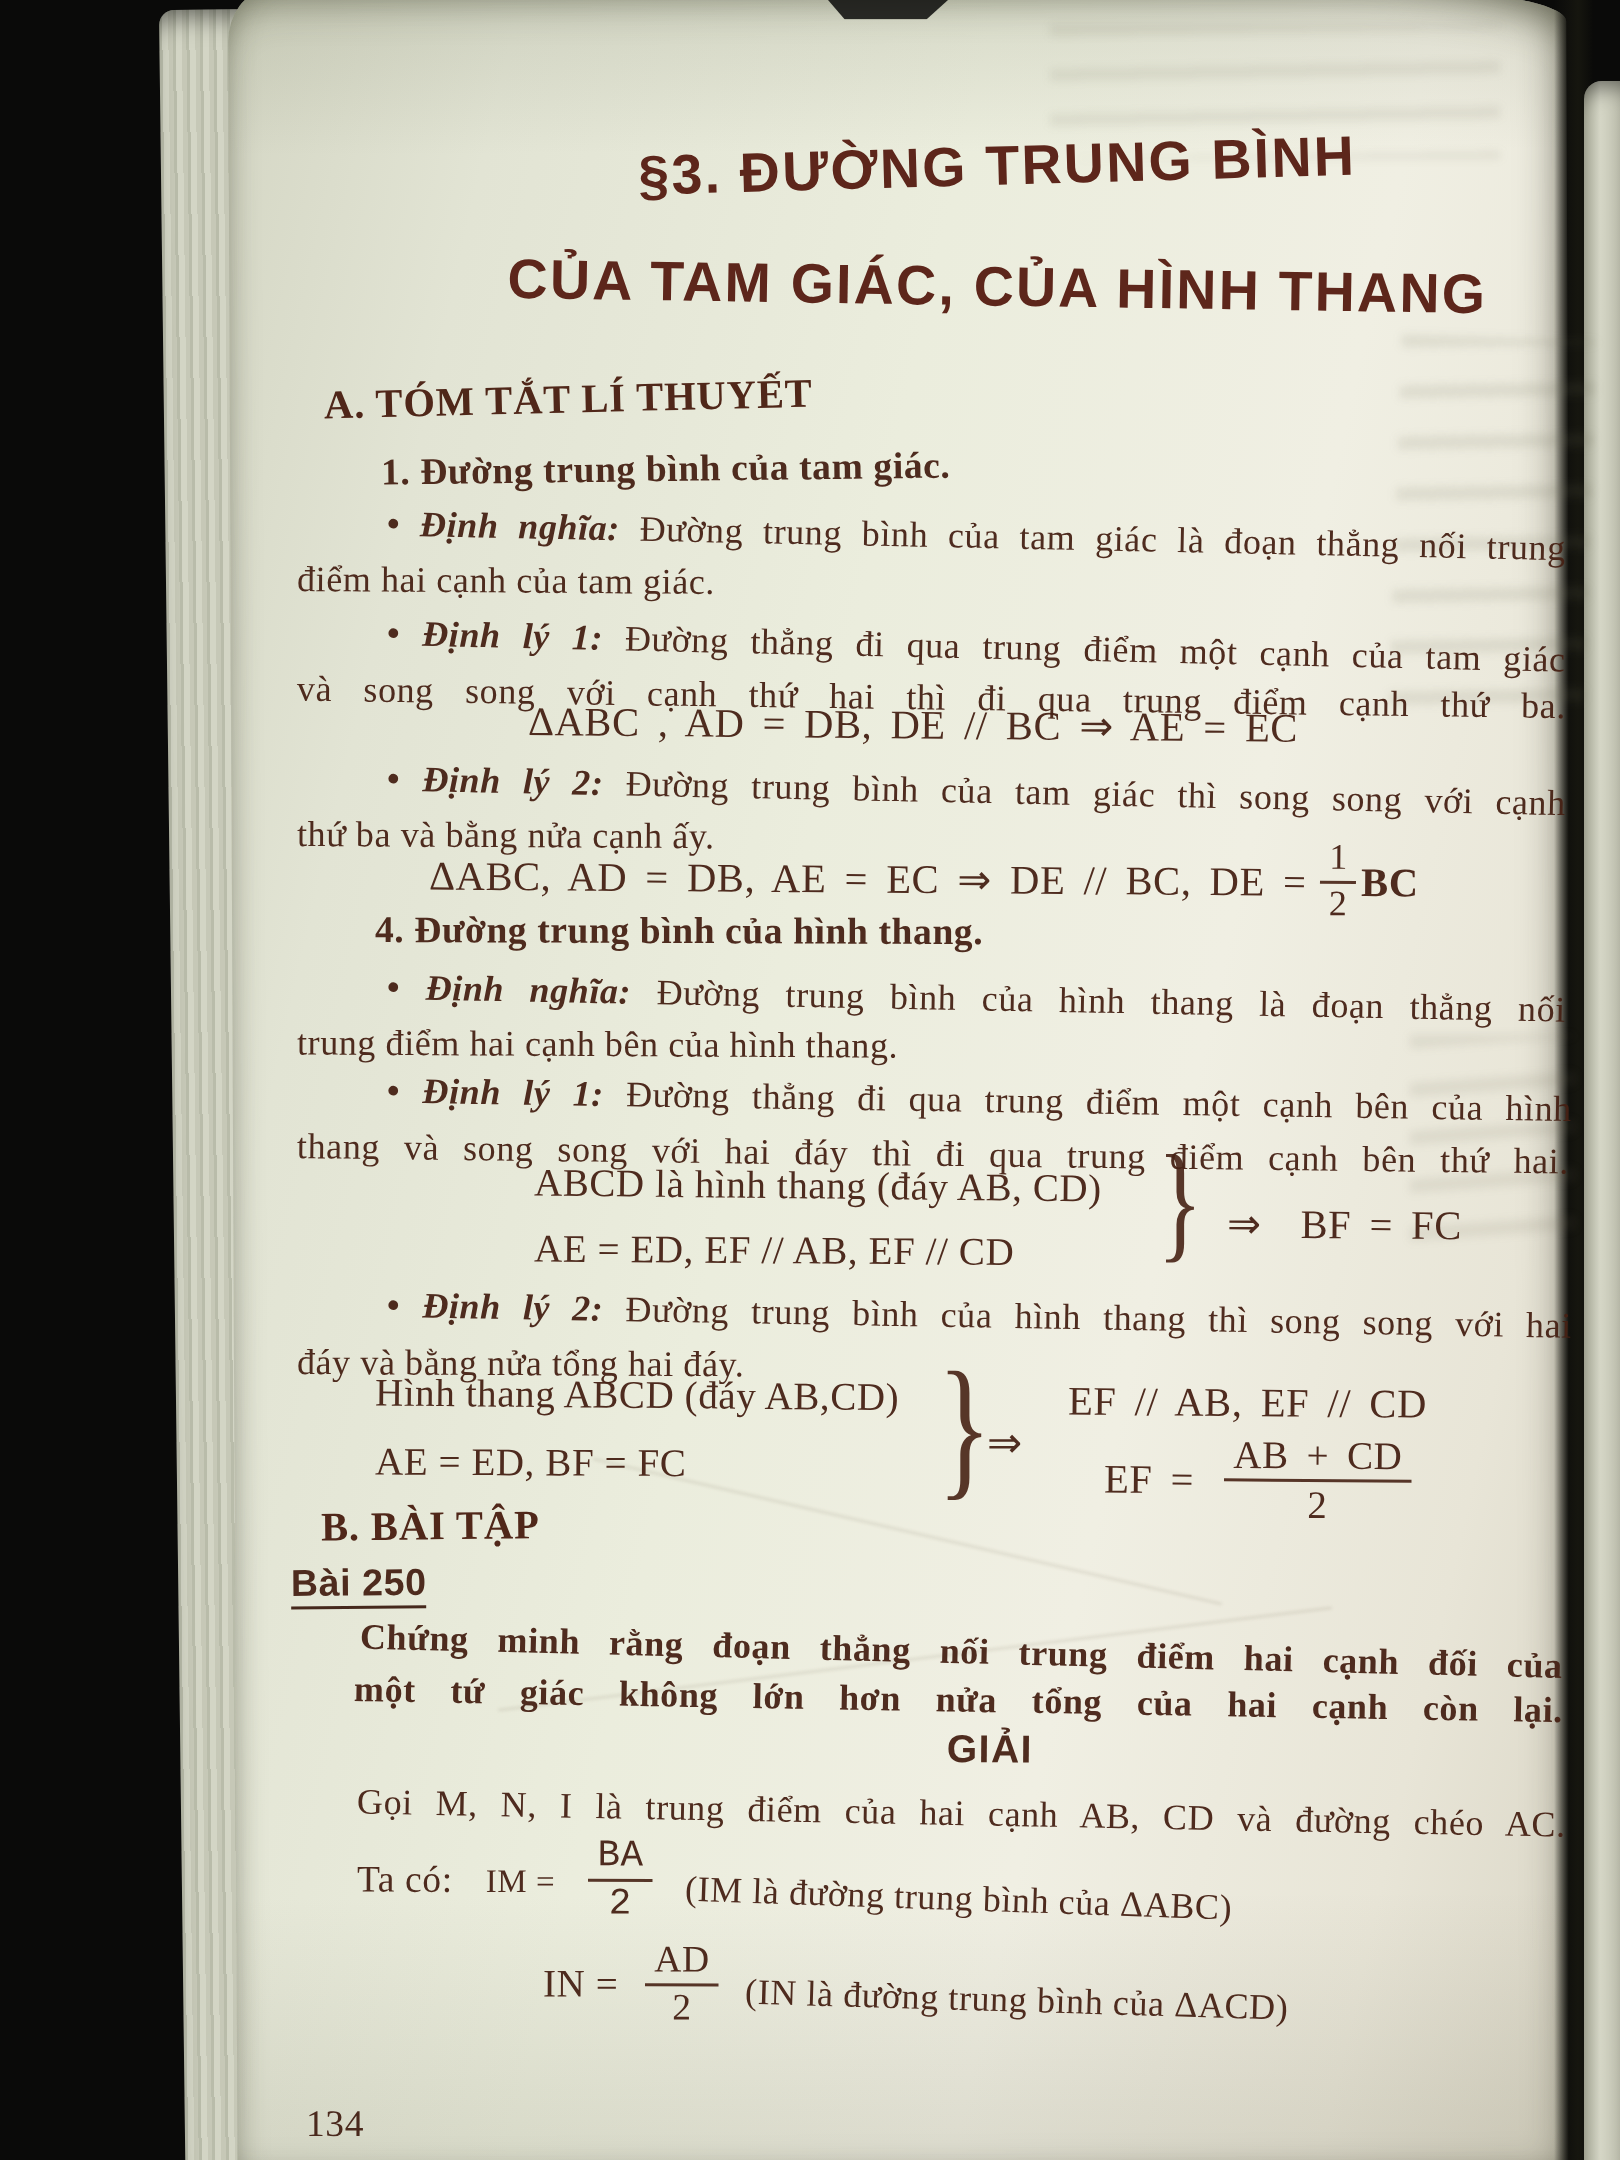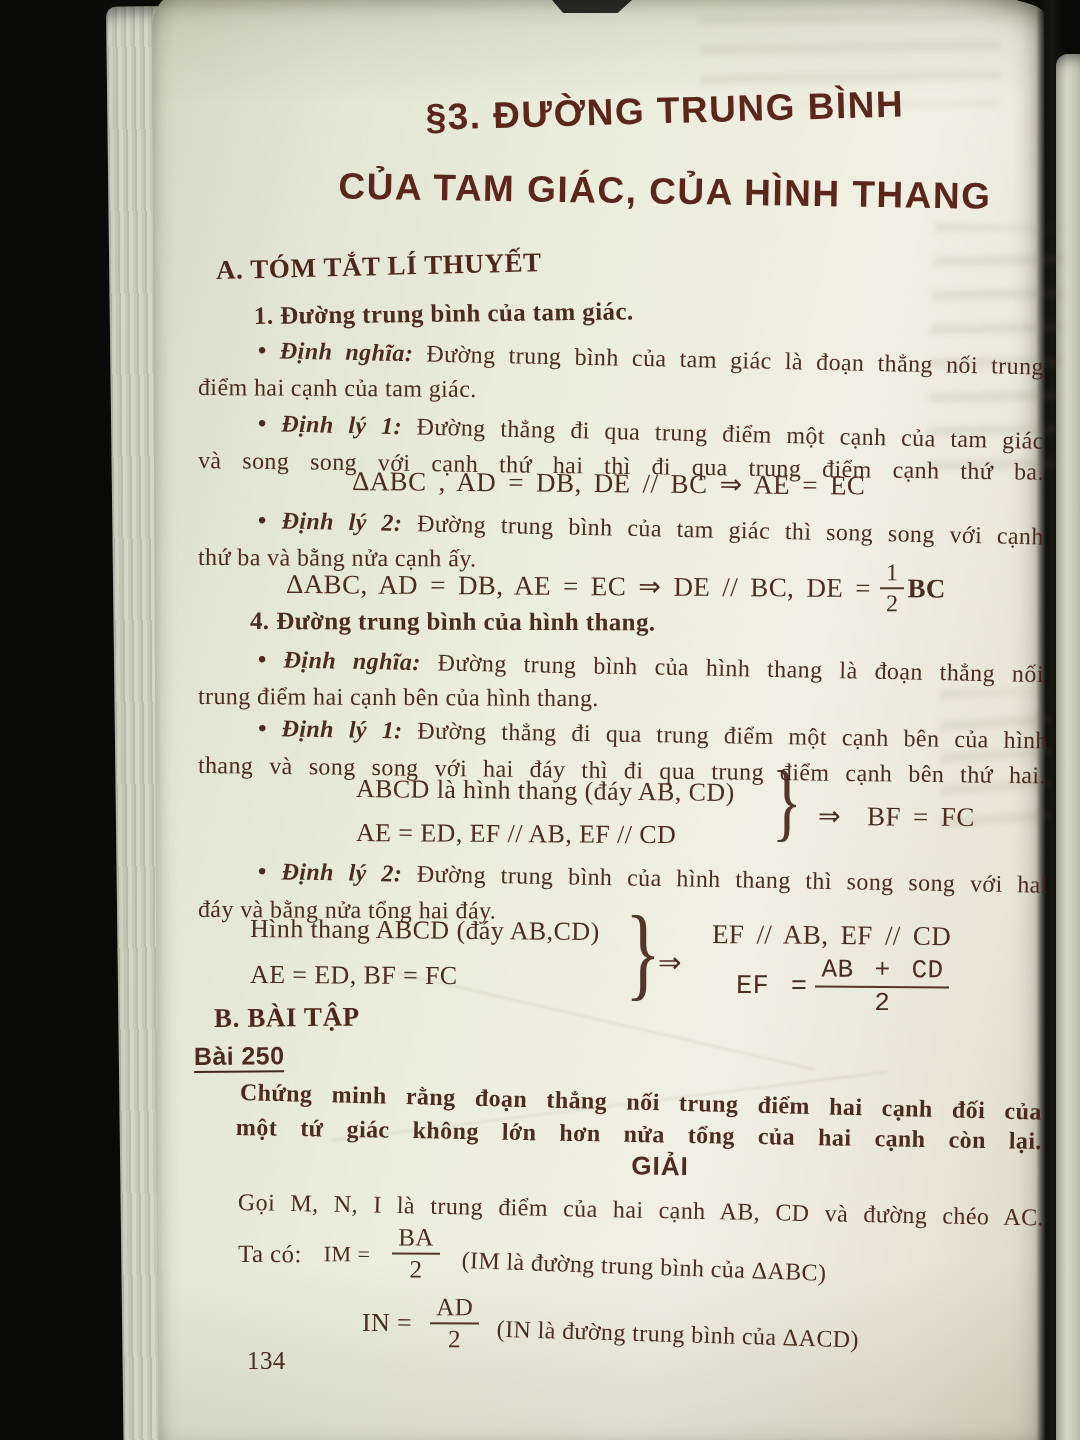--- a/index.html
+++ b/index.html
@@ -188,51 +188,51 @@
     <span class="lbl">Định lý 2:</span>
     <span>Đường trung bình của hình thang thì song song với hai</span>
   </div>
   <div class="ln r03" style="left:198px;top:893px;">đáy và bằng nửa tổng hai đáy.</div>
 
   <div class="ln r05" style="left:250px;top:912px;font-size:26px;">Hình thang ABCD (đáy AB,CD)</div>
   <div class="ln r03" style="left:250px;top:958px;font-size:26px;">AE = ED, BF = FC</div>
   <div class="brace" style="left:618px;top:892px;font-size:104px;transform:scaleX(.72);">}</div>
   <div class="ln formula" style="left:658px;top:944px;font-size:28px;">⇒</div>
   <div class="ln formula r05" style="left:712px;top:916px;">EF // AB, EF // CD</div>
-  <div class="ln formula frow r04" style="left:736px;top:956px;gap:8px;font-family:Liberation Mono, monospace;">
+  <div class="ln formula frow r04" style="left:736px;top:956px;gap:20px;">
     <span>EF =</span>
     <span class="frac" style="font-size:26px;">
       <span class="num">AB + CD</span>
       <span class="den">2</span>
     </span>
   </div>
 
   <div class="ln serifhead rm06" style="left:214px;top:1000px;">B. BÀI TẬP</div>
   <div class="ln sans bold rm05" style="left:194px;top:1040px;font-size:25px;"><span class="underl">Bài 250</span></div>
 
   <div class="ln just bold r14" style="left:240px;top:1076px;width:802px;">Chứng minh rằng đoạn thẳng nối trung điểm hai cạnh đối của</div>
   <div class="ln just bold r10" style="left:236px;top:1111px;width:806px;">một tứ giác không lớn hơn nửa tổng của hai cạnh còn lại.</div>
 
   <div class="ln sans bold r05" style="left:560px;top:1148px;width:200px;text-align:center;font-size:26px;letter-spacing:1px;">GIẢI</div>
 
   <div class="ln just r11" style="left:238px;top:1186px;width:806px;">Gọi M, N, I là trung điểm của hai cạnh AB, CD và đường chéo AC.</div>
 
   <div class="ln frow r02" style="left:238px;top:1224px;gap:22px;font-size:25px;">
     <span>Ta có:</span>
     <span style="font-size:22px;">IM =</span>
-    <span class="frac" style="font-size:25px;">
+    <span class="frac" style="font-size:25px;font-family:Liberation Mono, monospace;">
       <span class="num">BA</span>
       <span class="den">2</span>
     </span>
     <span style="transform:rotate(1.8deg) translateY(12px);font-size:24px;">(IM là đường trung bình của ΔABC)</span>
   </div>
 
   <div class="ln frow r02" style="left:362px;top:1294px;gap:18px;font-size:25px;">
     <span style="font-size:26px;">IN =</span>
     <span class="frac" style="font-size:25px;">
       <span class="num">AD</span>
       <span class="den">2</span>
     </span>
     <span style="transform:rotate(1.5deg) translateY(10px);font-size:24px;">(IN là đường trung bình của ΔACD)</span>
   </div>
 
-  <div class="ln pagenum" style="left:204px;top:1344px;margin-left:43px;">134</div>
+  <div class="ln pagenum" style="left:204px;top:1400px;">134</div>
 </div>
 
 </body></html>

